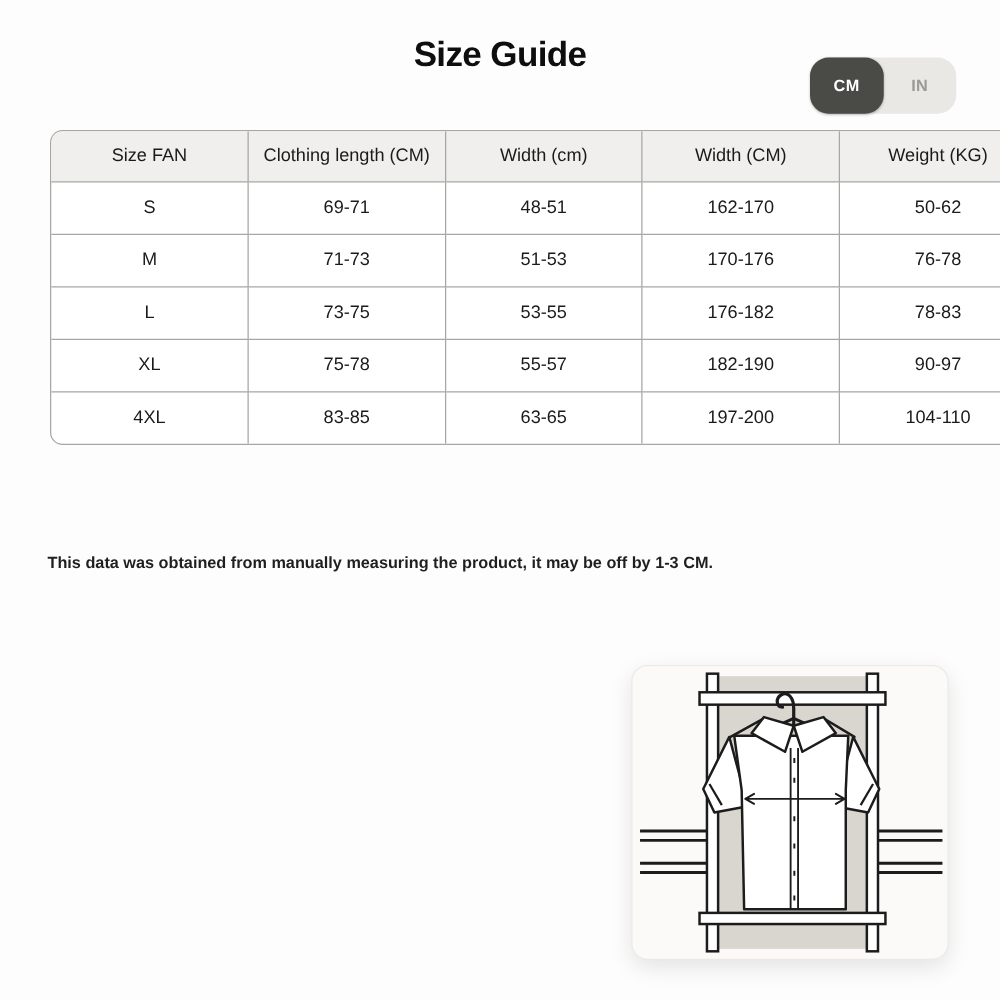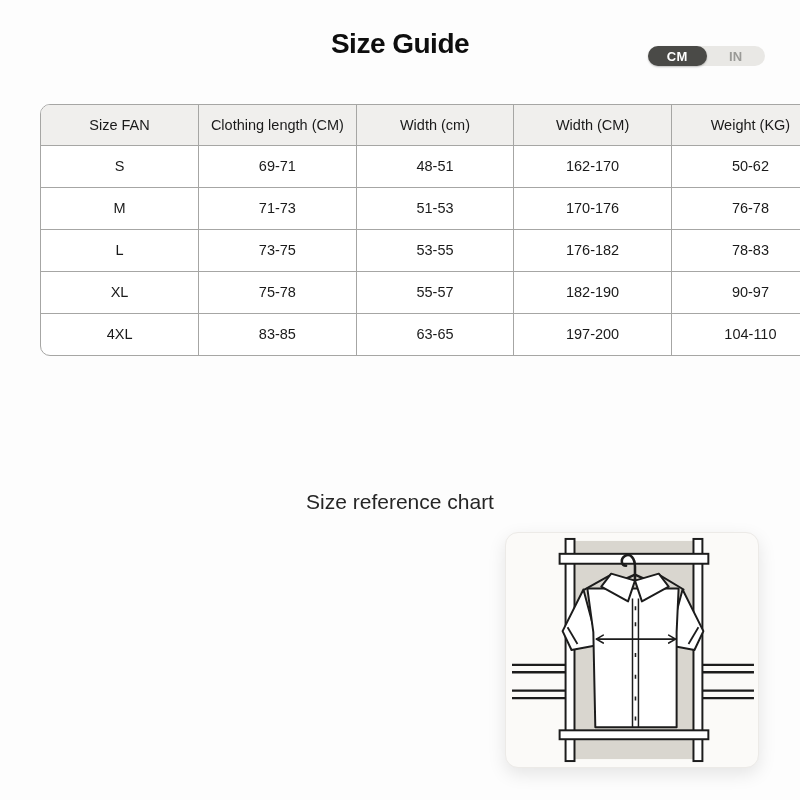--- a/index.html
+++ b/index.html
@@ -19,21 +19,21 @@
   
   .page-title{
     position:absolute;top:28px;left:0;width:100%;
     text-align:center;font-size:28px;font-weight:800;
     letter-spacing:-0.5px;color:#0e0e0e;
   }
 
   
   .unit-toggle{
     position:absolute;top:46px;right:35px;
-    width:117px;height:20px;border-radius:15px;
+    width:117px;height:45px;border-radius:15px;
     background:var(--toggle-track);
     display:flex;align-items:center;
   }
   .unit-option{
     flex:1;height:100%;display:flex;align-items:center;justify-content:center;
     font-size:13px;font-weight:700;color:var(--toggle-inactive-text);
     border-radius:15px;cursor:pointer;letter-spacing:.3px;
   }
   .unit-option.active{
     background:var(--accent-dark);color:#ffffff;
@@ -138,22 +138,22 @@
             <td>4XL</td>
             <td>83-85</td>
             <td>63-65</td>
             <td>197-200</td>
             <td>104-110</td>
           </tr>
         </tbody>
     </table>
   </div>
 
+  <div class="note">This data was obtained from manually measuring the product, it may be off by 1-3 CM.</div>
 
-  <h2 class="ref-heading">Size reference chart</h2>
 
   <div class="ref-card">
     <svg viewBox="0 0 254 236" aria-hidden="true">
 
       <rect class="panel" x="69" y="8" width="120" height="220"></rect>
 
       <rect class="paper" x="60" y="6" width="9" height="224" stroke-width="2"></rect>
       <rect class="paper" x="189" y="6" width="9" height="224" stroke-width="2"></rect>
 
       <rect class="paper" x="54" y="21" width="150" height="10" stroke-width="2"></rect>

